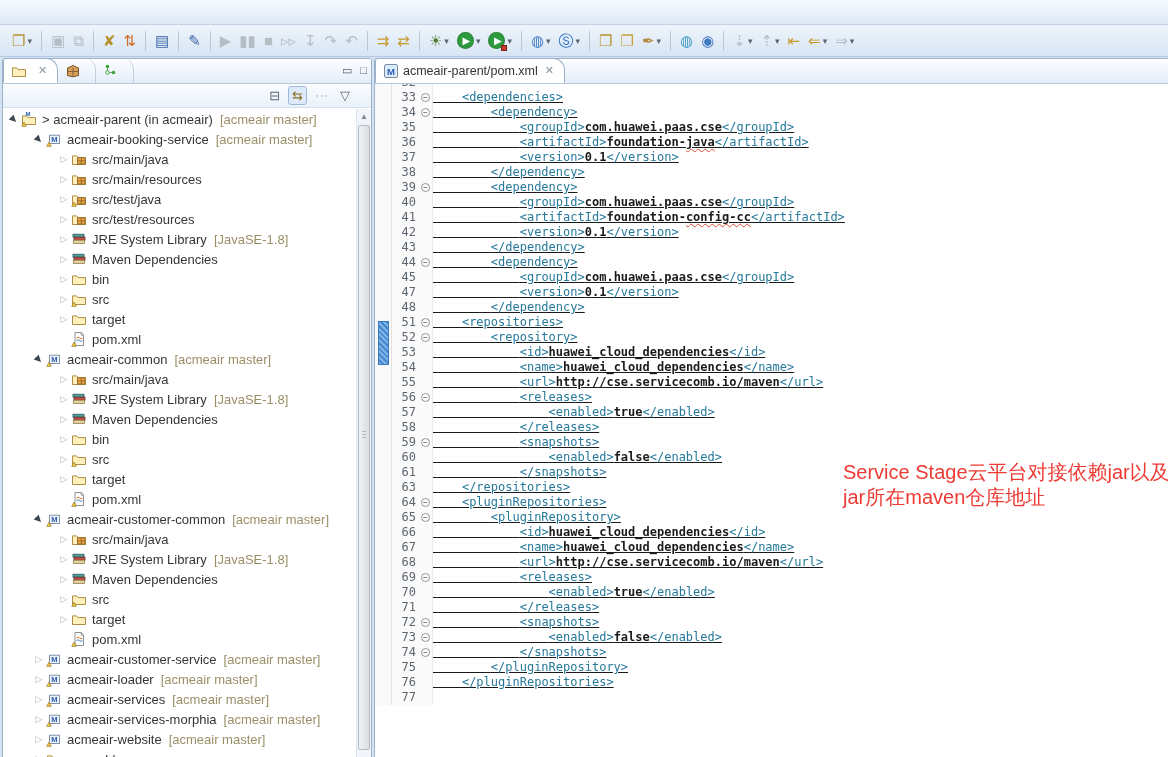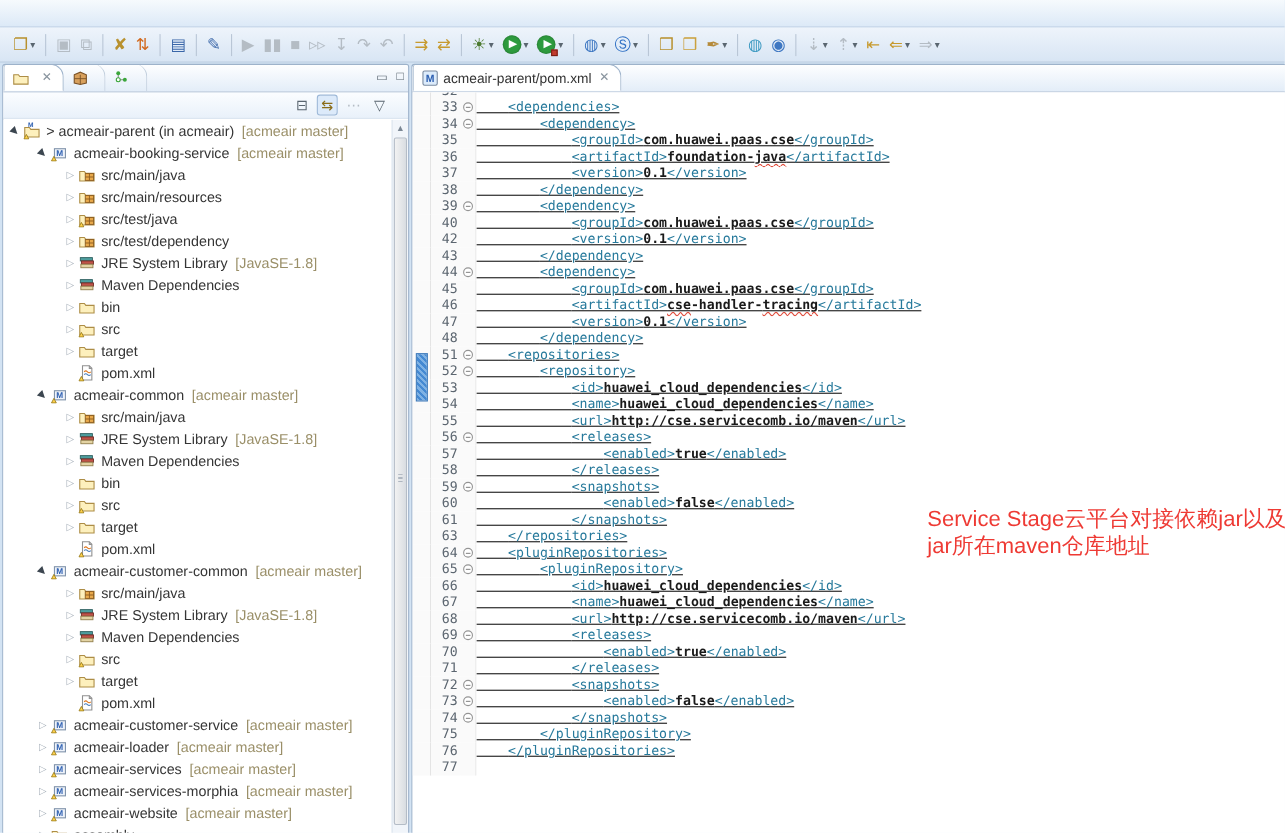--- a/index.html
+++ b/index.html
@@ -307,21 +307,21 @@
               </svg></span>
             <span class="tlabel">src/test/java</span>
           </div>
           <div class="trow" style="padding-left:54px">
             <span class="arr">▷</span>
             <span class="ticon"><svg width="16" height="16" viewBox="0 0 16 16">
                 <path d="M1.5 13.5v-8.6h4.2l1.3 1.7h7.5v6.9z" fill="#fdf0bd" stroke="#ad8d46"></path>
                 <rect x="6.5" y="6.8" width="7.6" height="6.2" fill="#e9aa4b" stroke="#8a5a1e" stroke-width="0.8"></rect>
                 <path d="M6.5 9.9h7.6M10.3 6.8v6.2" stroke="#8a5a1e" stroke-width="0.8"></path>
               </svg></span>
-            <span class="tlabel">src/test/dependency</span>
+            <span class="tlabel">src/test/resources</span>
           </div>
           <div class="trow" style="padding-left:54px">
             <span class="arr">▷</span>
             <span class="ticon"><svg width="16" height="16" viewBox="0 0 16 16">
                 <rect x="2" y="3.2" width="11" height="3" fill="#4d9e9e" stroke="#2c5d5d" stroke-width="0.8"></rect>
                 <rect x="3" y="6.2" width="11" height="3" fill="#c05248" stroke="#6e2a24" stroke-width="0.8"></rect>
                 <rect x="2.5" y="9.2" width="11" height="3.2" fill="#e3d3a3" stroke="#8f7d49" stroke-width="0.8"></rect>
               </svg></span>
             <span class="tlabel">JRE System Library</span>
             <span class="tdec">[JavaSE-1.8]</span>
@@ -637,20 +637,26 @@
               <span class="ctext"><span>        </span><span class="ct">&lt;dependency&gt;</span></span>
             </div>
             <div class="crow">
               <span class="ruler"></span>
               <span class="lnum">40</span>
               <span class="fold"></span>
               <span class="ctext"><span>            </span><span class="ct">&lt;groupId&gt;</span><span class="cv">com.huawei.paas.cse</span><span class="ct">&lt;/groupId&gt;</span></span>
             </div>
             <div class="crow">
               <span class="ruler"></span>
+              <span class="lnum">41</span>
+              <span class="fold"></span>
+              <span class="ctext"><span>            </span><span class="ct">&lt;artifactId&gt;</span><span class="cv">foundation-</span><span class="ce">config-cc</span><span class="ct">&lt;/artifactId&gt;</span></span>
+            </div>
+            <div class="crow">
+              <span class="ruler"></span>
               <span class="lnum">42</span>
               <span class="fold"></span>
               <span class="ctext"><span>            </span><span class="ct">&lt;version&gt;</span><span class="cv">0.1</span><span class="ct">&lt;/version&gt;</span></span>
             </div>
             <div class="crow">
               <span class="ruler"></span>
               <span class="lnum">43</span>
               <span class="fold"></span>
               <span class="ctext"><span>        </span><span class="ct">&lt;/dependency&gt;</span></span>
             </div>
@@ -660,26 +666,20 @@
               <span class="fold">
                 <span class="fm">−</span>
               </span>
               <span class="ctext"><span>        </span><span class="ct">&lt;dependency&gt;</span></span>
             </div>
             <div class="crow">
               <span class="ruler"></span>
               <span class="lnum">45</span>
               <span class="fold"></span>
               <span class="ctext"><span>            </span><span class="ct">&lt;groupId&gt;</span><span class="cv">com.huawei.paas.cse</span><span class="ct">&lt;/groupId&gt;</span></span>
-            </div>
-            <div class="crow">
-              <span class="ruler"></span>
-              <span class="lnum">46</span>
-              <span class="fold"></span>
-              <span class="ctext"><span>            </span><span class="ct">&lt;artifactId&gt;</span><span class="ce">cse</span><span class="cv">-handler-</span><span class="ce">tracing</span><span class="ct">&lt;/artifactId&gt;</span></span>
             </div>
             <div class="crow">
               <span class="ruler"></span>
               <span class="lnum">47</span>
               <span class="fold"></span>
               <span class="ctext"><span>            </span><span class="ct">&lt;version&gt;</span><span class="cv">0.1</span><span class="ct">&lt;/version&gt;</span></span>
             </div>
             <div class="crow">
               <span class="ruler"></span>
               <span class="lnum">48</span>

